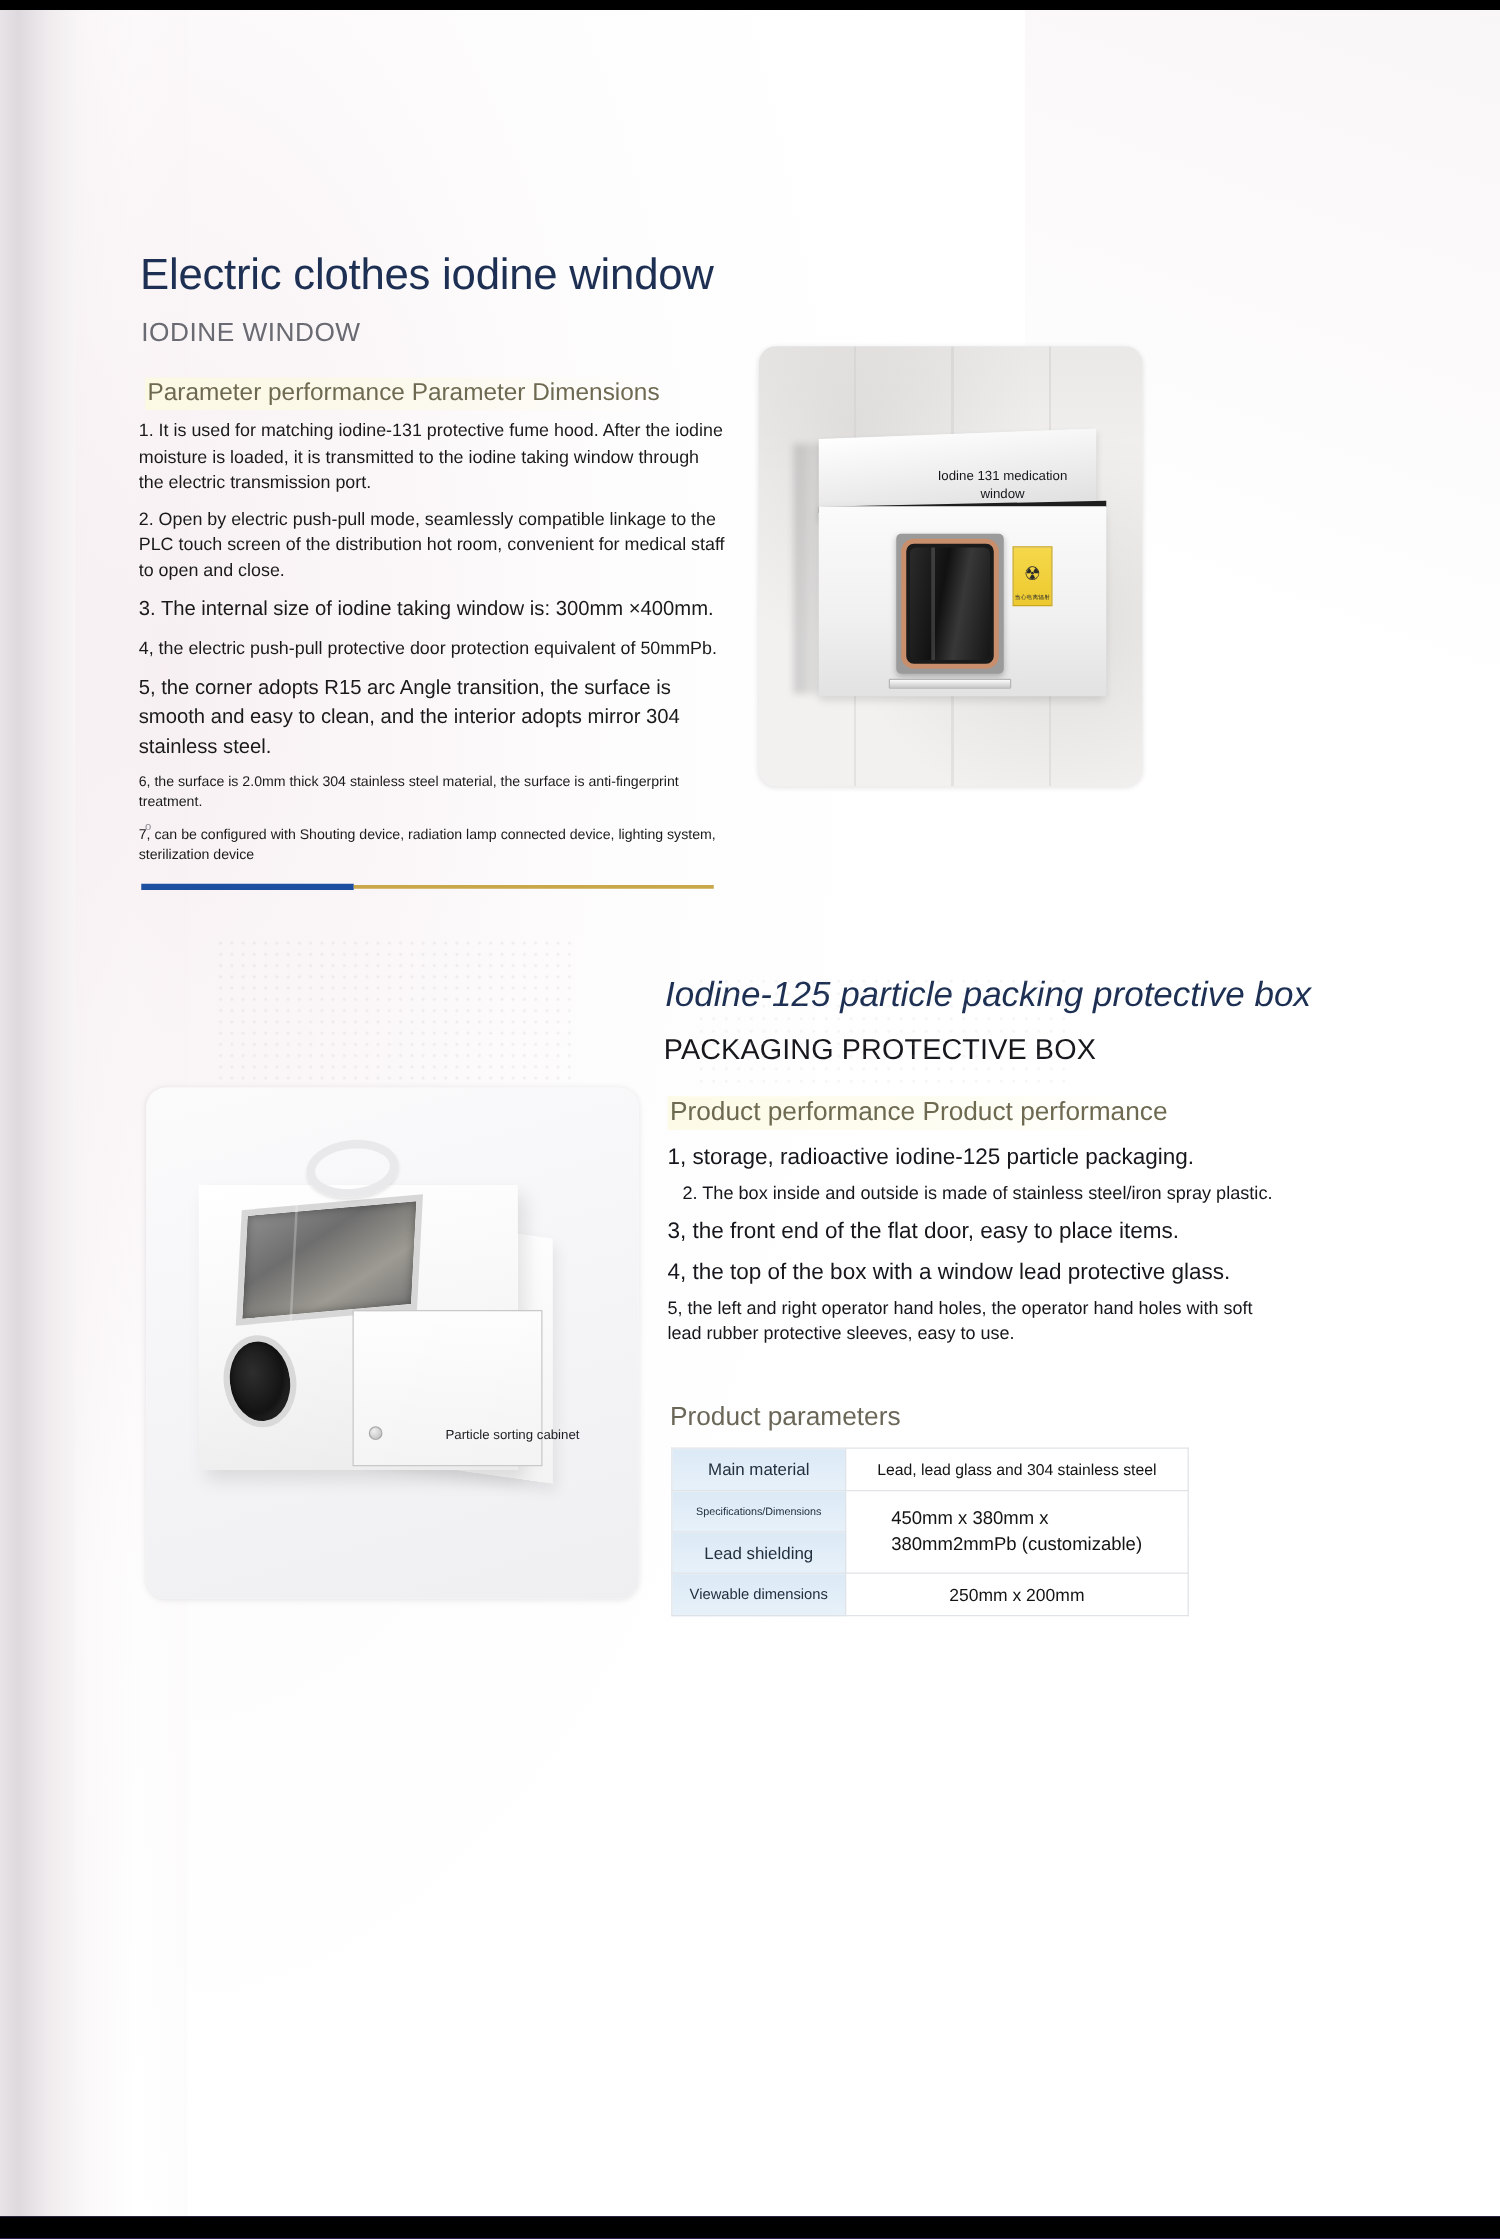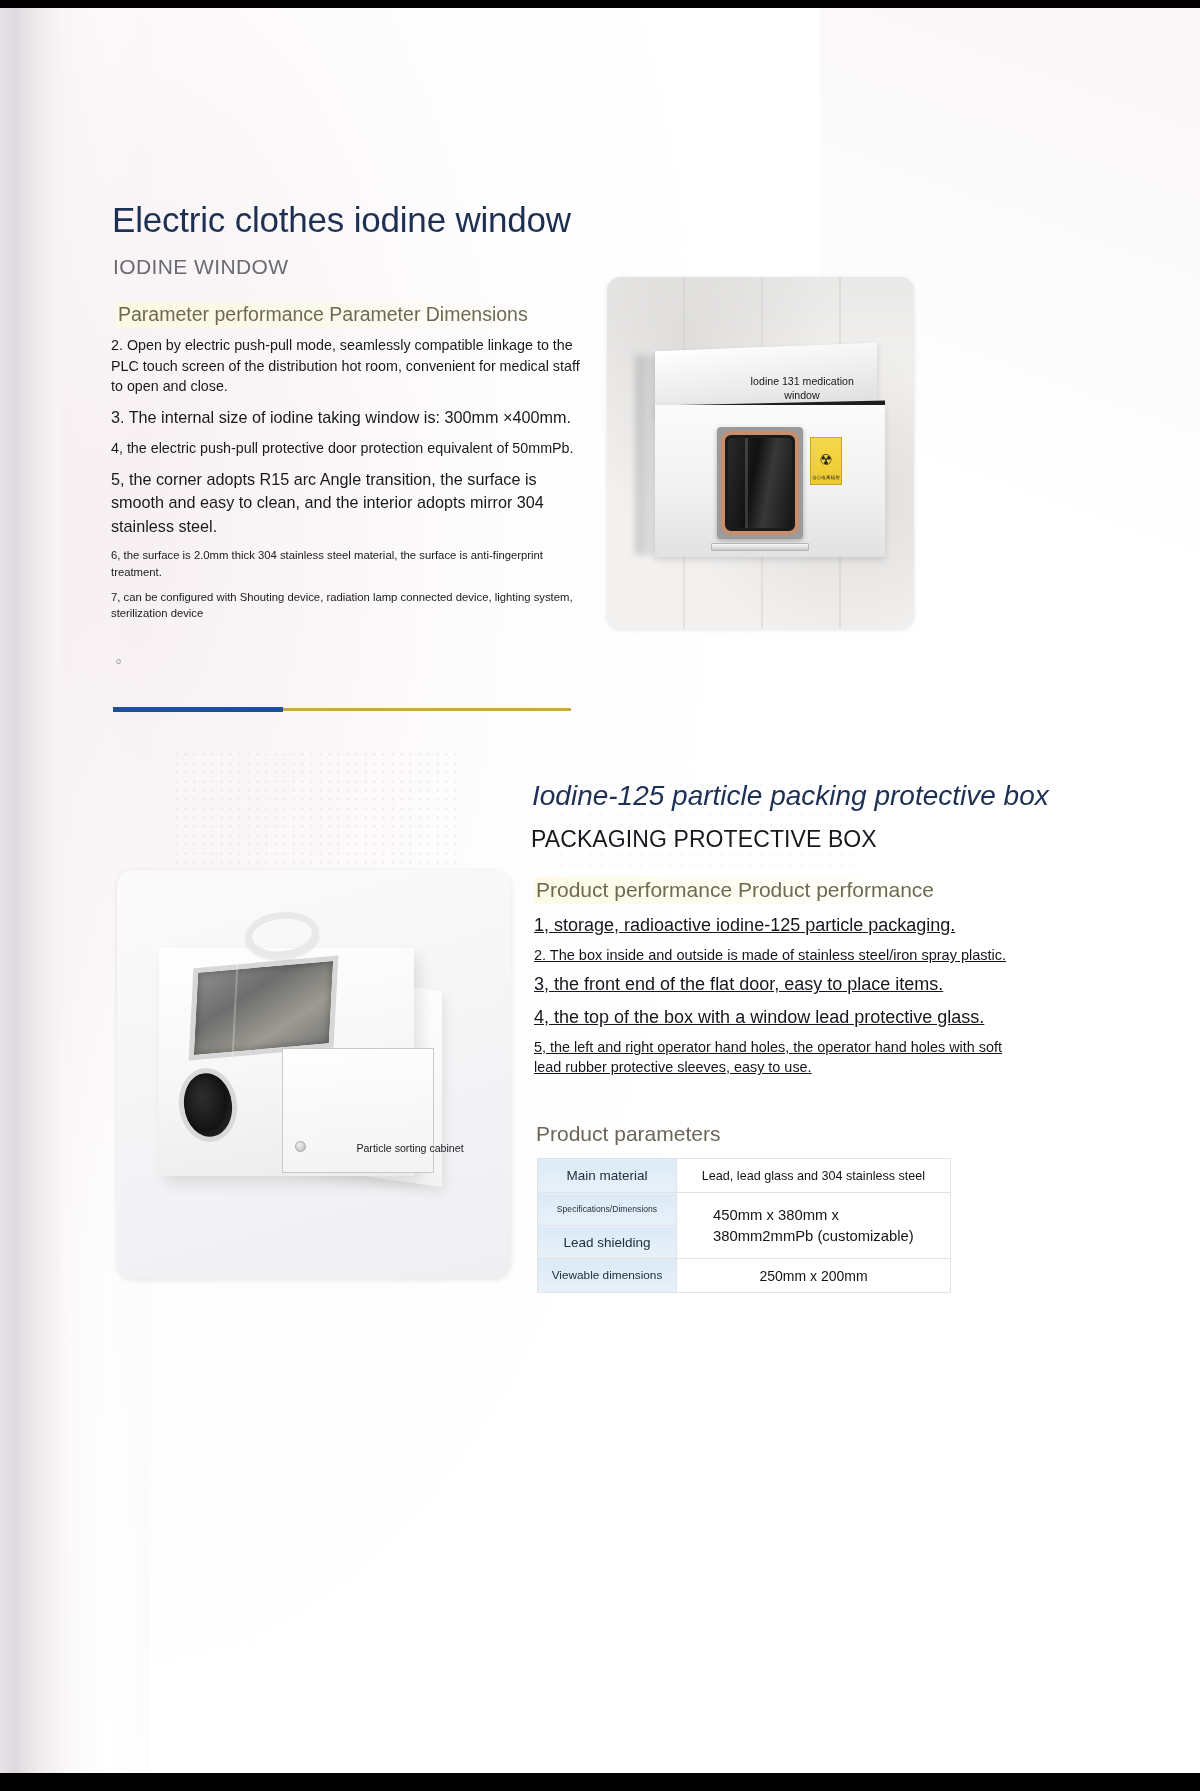--- a/index.html
+++ b/index.html
@@ -307,23 +307,23 @@
     color: #6e6a52;
     background: linear-gradient(90deg, rgba(252,250,226,0.85) 0%, rgba(253,251,232,0.45) 65%, rgba(255,255,255,0) 100%);
     padding: 1px 5px 2px 2px;
   }
   .sec2-body {
     position: absolute;
     left: 534px; top: 905px;
     width: 484px;
     color: #15171c;
   }
-  .sec2-body p { margin: 0 0 7px 0; text-decoration: underline; }
+  .sec2-body p { margin: 0 0 7px 0; }
   .q-lg  { font-size: 18px;   line-height: 1.4; }
-  .q-md  { font-size: 14.5px; line-height: 1.4; }
+  .q-md  { font-size: 14.5px; line-height: 1.4; text-align: right; }
   .q-sm  { font-size: 14.4px; line-height: 1.42; }
 
   .params-title {
     position: absolute;
     left: 536px; top: 1114px;
     font-size: 21px;
     font-weight: 400;
     color: #6b6758;
   }
 
@@ -461,20 +461,21 @@
     <div class="page-tint"></div>
     <div class="page-tint2"></div>
 
     <div class="content">
 
       <div class="sec1-title">Electric clothes iodine window</div>
       <div class="sec1-subtitle">IODINE WINDOW</div>
       <div class="sec1-heading">Parameter performance Parameter Dimensions</div>
 
       <div class="sec1-body">
+        <p class="p-md">1. It is used for matching iodine-131 protective fume hood. After the iodine moisture is loaded, it is transmitted to the iodine taking window through the electric transmission port.</p>
         <p class="p-md">2. Open by electric push-pull mode, seamlessly compatible linkage to the PLC touch screen of the distribution hot room, convenient for medical staff to open and close.</p>
         <p class="p-lg">3. The internal size of iodine taking window is: 300mm ×400mm.</p>
         <p class="p-md">4, the electric push-pull protective door protection equivalent of 50mmPb.</p>
         <p class="p-lg">5, the corner adopts R15 arc Angle transition, the surface is smooth and easy to clean, and the interior adopts mirror 304 stainless steel.</p>
         <p class="p-sm">6, the surface is 2.0mm thick 304 stainless steel material, the surface is anti-fingerprint treatment.</p>
         <p class="p-sm">7, can be configured with Shouting device, radiation lamp connected device, lighting system, sterilization device</p>
       </div>
 
       <div class="sec1-trail">o</div>
 

